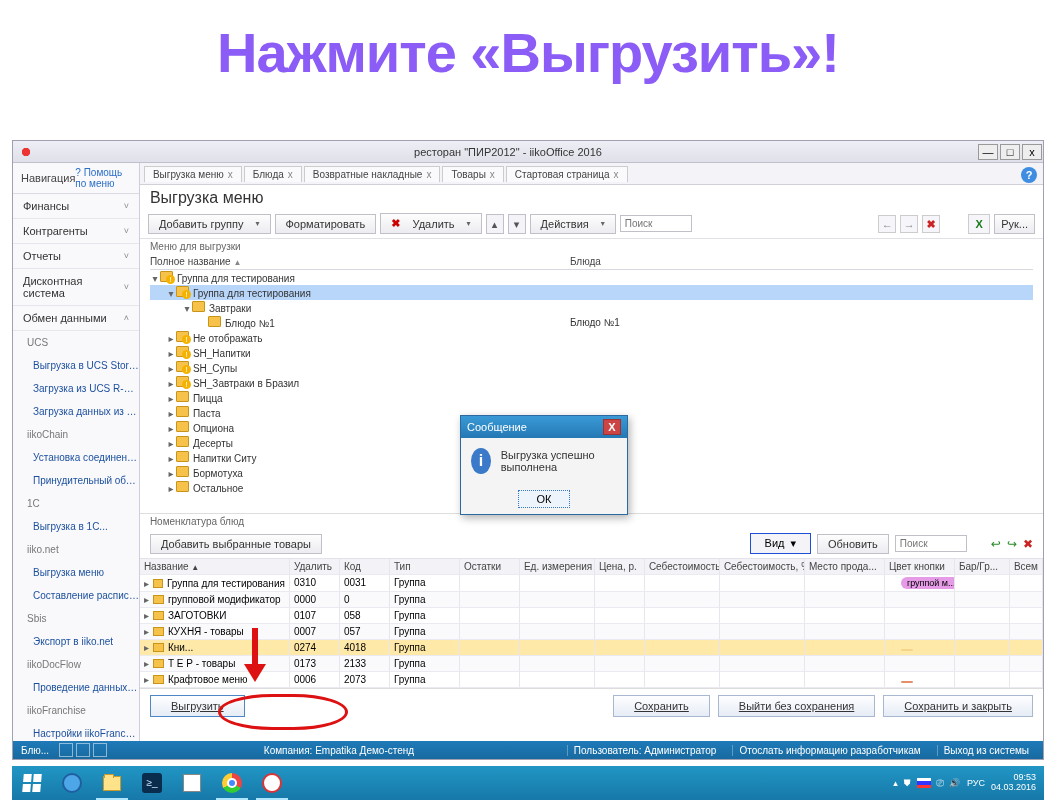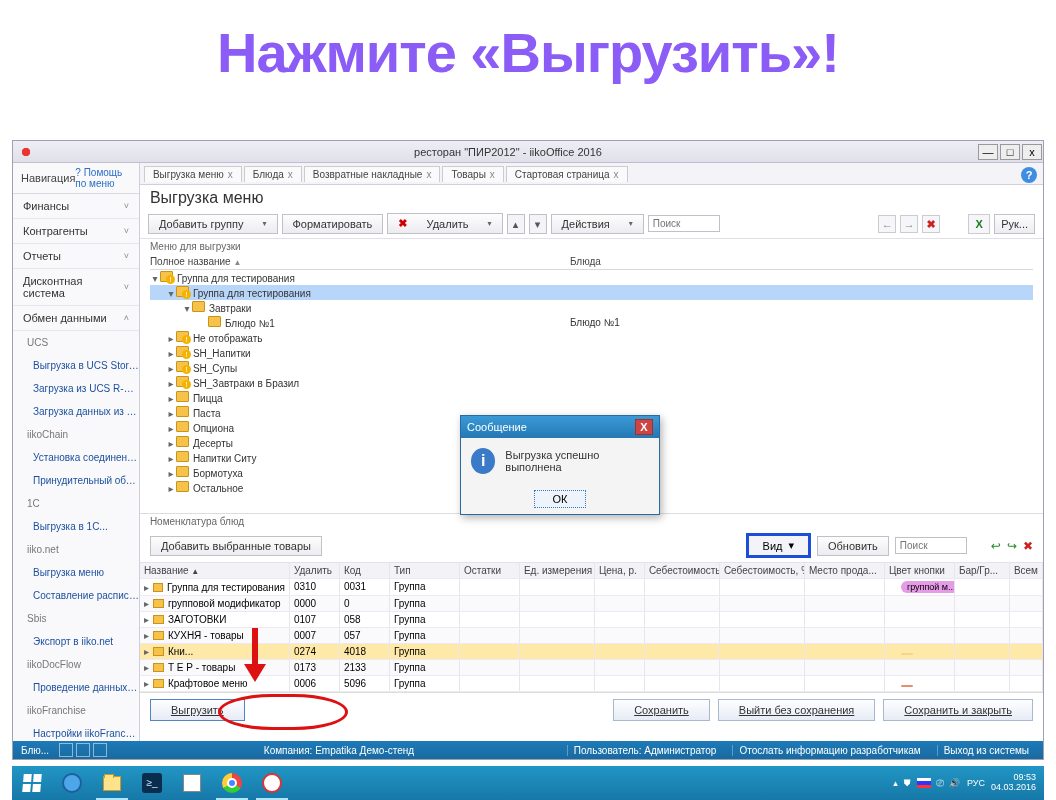--- a/index.html
+++ b/index.html
@@ -105,21 +105,21 @@
   .page-title {
     font-size:16px; color:#333; padding:4px 10px 2px;
   }
   .toolbar {
     display:flex; align-items:center; gap:4px; padding:4px 8px;
     border-bottom:1px solid #e0e0e6;
   }
   .tbtn {
     border:1px solid #bfc0c8; background:linear-gradient(#fdfdfd,#ececf1);
     padding:3px 10px; font-size:11px; color:#333; cursor:pointer;
-    display:flex; align-items:center; gap:19px;
+    display:flex; align-items:center; gap:12px;
   }
   .tbtn .dd { font-size:8px; color:#666; }
   .x-icon { color:#c00; font-weight:bold; }
   .tbtn-arrow {
     border:1px solid #bfc0c8; background:#f4f4f8; width:18px;height:20px;
     text-align:center; line-height:18px; cursor:pointer; color:#555;
   }
   .search-box {
     border:1px solid #c0c0c8; padding:2px 4px; font-size:10px; color:#888;
     width:72px; background:#fff;
@@ -161,22 +161,22 @@
     content:"!"; position:absolute; right:-3px; bottom:-3px;
     background:#f5b300; color:#fff; font-size:8px; width:9px;height:9px;
     border-radius:50%; text-align:center; line-height:9px;
   }
   .tree-row .name-cell { flex:0 0 420px; white-space:nowrap; overflow:hidden; }
   .bottom-tools {
     display:flex; align-items:center; gap:6px; padding:4px 10px;
     border-bottom:1px solid #e2e2e8;
   }
   .dd-btn {
-    border:3px solid #1d4ed8; background:#f4f4f8; padding:3px 14px;
-    font-size:11px; display:flex; gap:6px; align-items:center; cursor:pointer;
+    border:1px solid #1d4ed8; background:#f4f4f8; padding:3px 14px;
+    font-size:11px; display:flex; gap:6px; align-items:flex-start; cursor:pointer;
   }
   .mn-arrows { color:#2a8a2a; font-size:12px; cursor:pointer; }
   .mn-arrows.red { color:#c22; }
   .grid-header, .grid-row {
     display:flex; font-size:10px; border-bottom:1px solid #eaeaf0;
   }
   .grid-header { background:#f3f3f7; color:#444; position:relative;}
   .gcell { padding:2px 4px; border-right:1px solid #e6e6ec; overflow:hidden; white-space:nowrap; }
   .c-name{flex:0 0 150px;} .c-art{flex:0 0 50px;} .c-kod{flex:0 0 50px;}
   .c-tip{flex:0 0 70px;} .c-stat{flex:0 0 60px;} .c-ed{flex:0 0 75px;}
@@ -240,21 +240,21 @@
   .ps-icon{width:20px;height:20px;background:#0b2d4d;border-radius:3px;color:#cfe7ff;font-size:10px;text-align:center;line-height:20px;}
   .chrome-icon{width:20px;height:20px;border-radius:50%;background:conic-gradient(#e44 0 120deg,#3c3 120deg 240deg,#fc3 240deg 360deg);position:relative;}
   .chrome-icon::after{content:"";position:absolute;inset:5px;border-radius:50%;background:#fff;}
   .chrome-icon::before{content:"";position:absolute;inset:7px;border-radius:50%;background:#48f;z-index:1;}
   .iiko-tb{width:20px;height:20px;border-radius:50%;border:2px solid #d33;background:#fff;}
   .tray{margin-left:auto;display:flex;align-items:center;gap:6px;color:#fff;font-size:9px;padding-right:8px;}
   .tray .flag{width:14px;height:10px;background:linear-gradient(#fff 33%,#33f 33% 66%,#f33 66%);}
   .tray .clock{text-align:right;line-height:1.1;}
   
   .msg-dialog {
-    position:absolute; width:200px;
+    position:absolute; width:168px;
     border:1px solid #2a6aa0; background:#f4f4f4;
     box-shadow:2px 3px 8px rgba(0,0,0,0.3);
   }
   .msg-title{
     background:linear-gradient(#3a9ad6,#2478b4); color:#fff;
     display:flex;justify-content:space-between;align-items:center;
     padding:3px 6px;font-size:11px;
   }
   .msg-title .x{background:#c44;color:#fff;width:18px;height:16px;text-align:center;line-height:14px;cursor:pointer;font-weight:bold;border:1px solid #933;}
   .msg-body{display:flex;gap:10px;padding:10px;align-items:center;font-size:11px;color:#333;}
@@ -605,21 +605,21 @@
               <div class="gcell c-bar"></div>
               <div class="gcell c-vsem"></div>
             </div>
             <div class="grid-row">
               <div class="gcell c-name">
                 <span style="color: rgb(102, 102, 102);">▸</span>
                 <span class="grp-icon"></span>
                 <span>Крафтовое меню</span>
               </div>
               <div class="gcell c-art">0006</div>
-              <div class="gcell c-kod">5096</div>
+              <div class="gcell c-kod">2073</div>
               <div class="gcell c-tip">Группа</div>
               <div class="gcell c-stat"></div>
               <div class="gcell c-ed"></div>
               <div class="gcell c-cena"></div>
               <div class="gcell c-seb1"></div>
               <div class="gcell c-seb2"></div>
               <div class="gcell c-mest"></div>
               <div class="gcell c-cvet"><span class="color-chip" style="background: rgb(229, 144, 107);"></span></div>
               <div class="gcell c-bar"></div>
               <div class="gcell c-vsem"></div>

